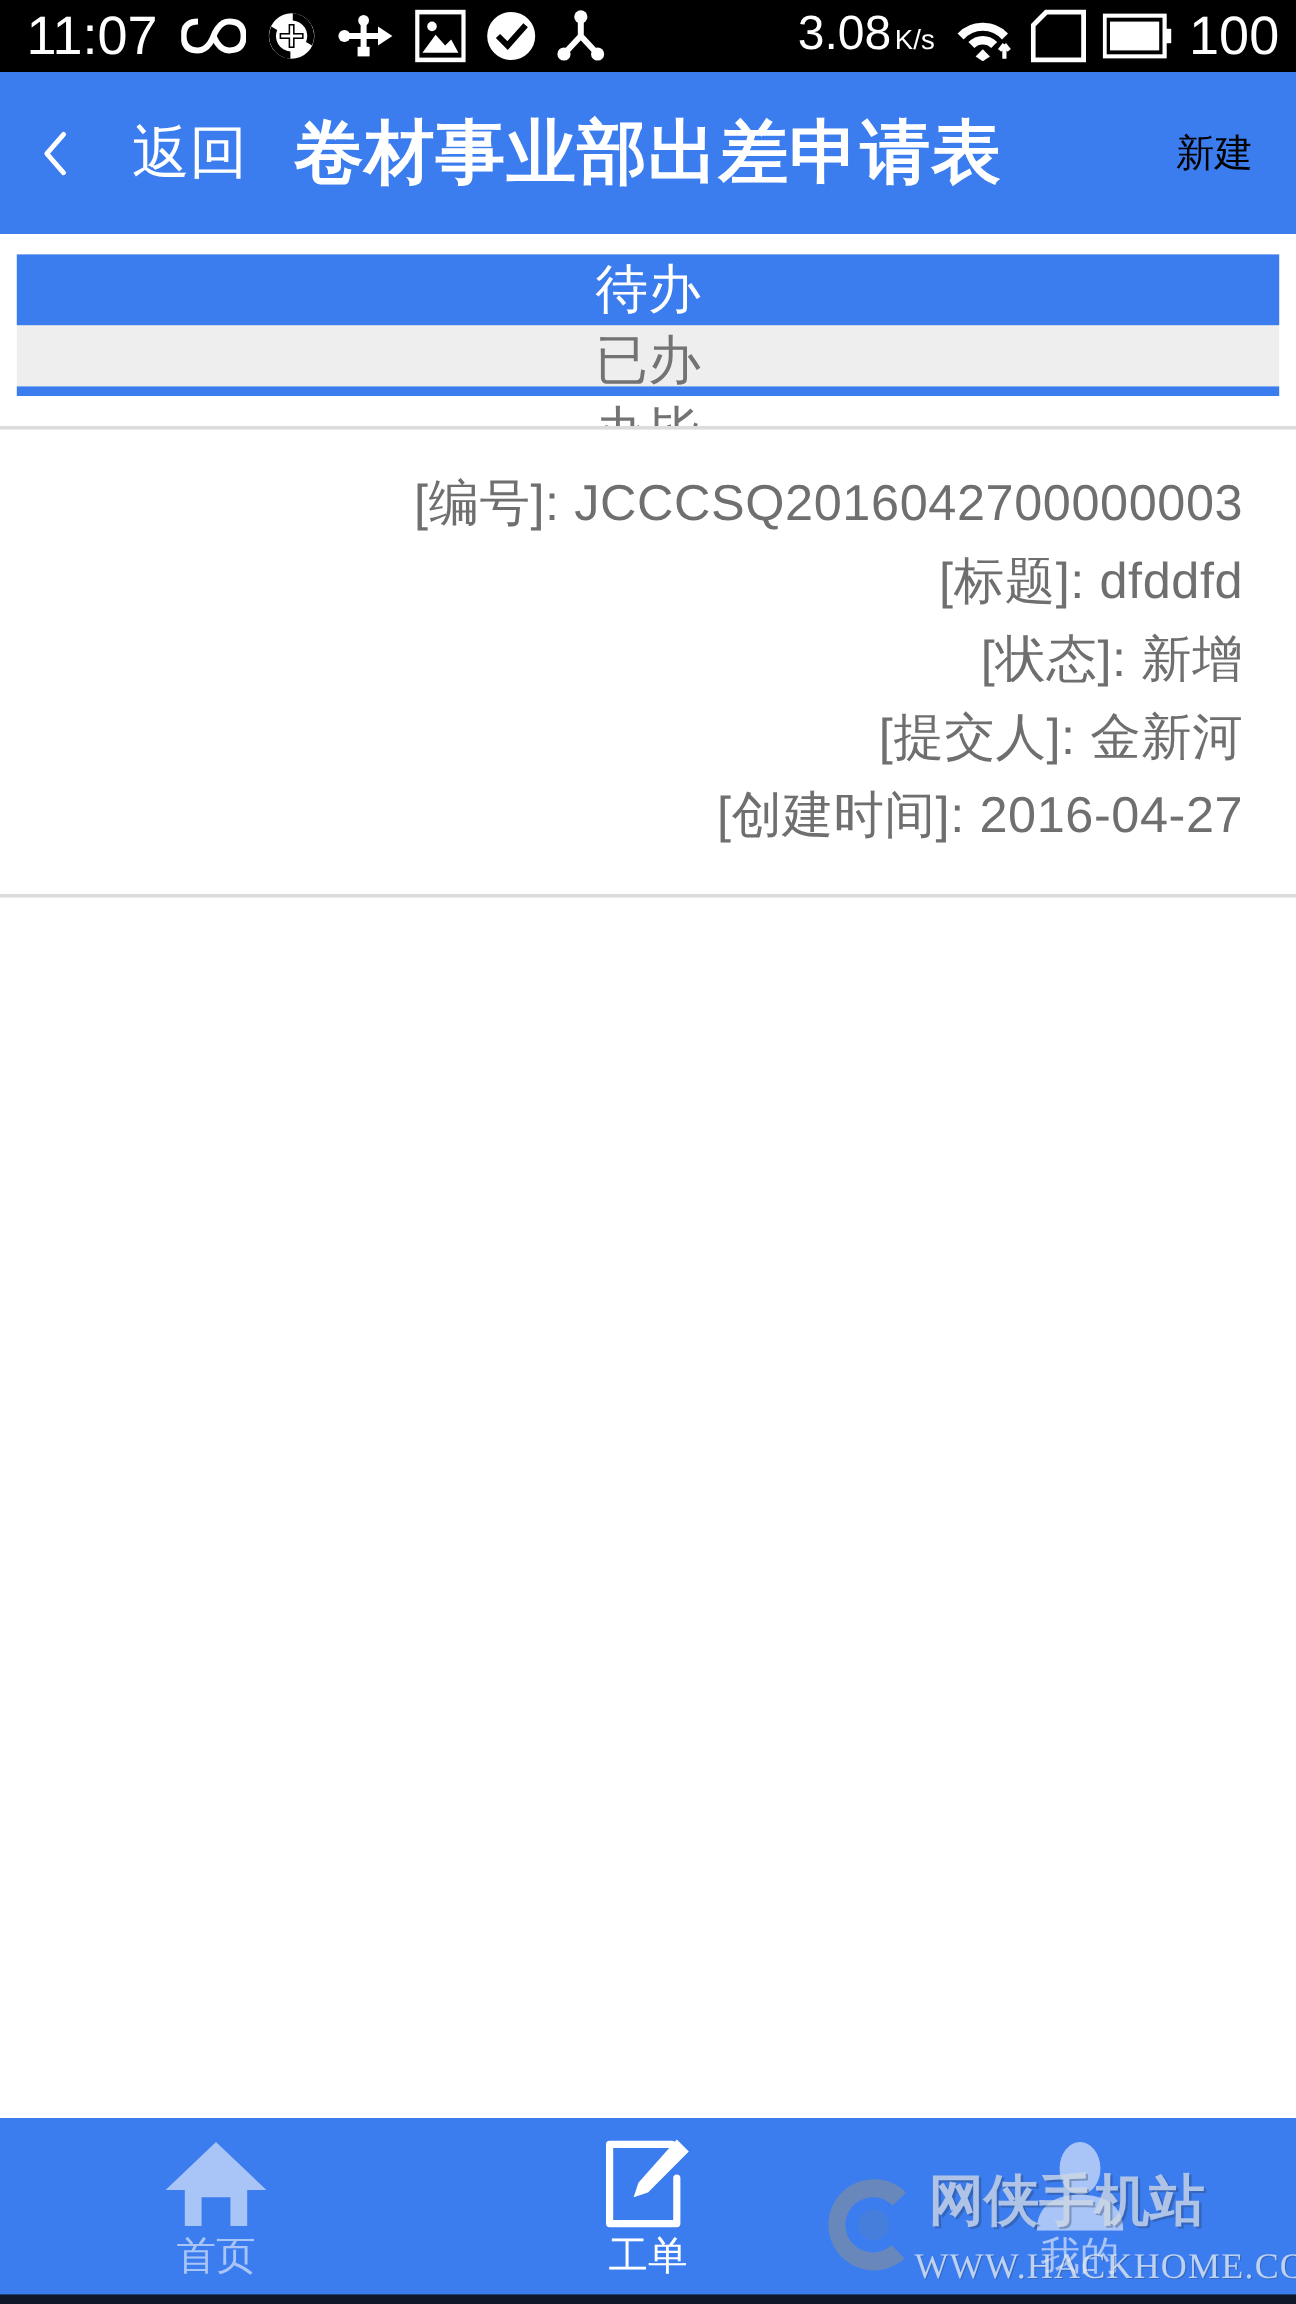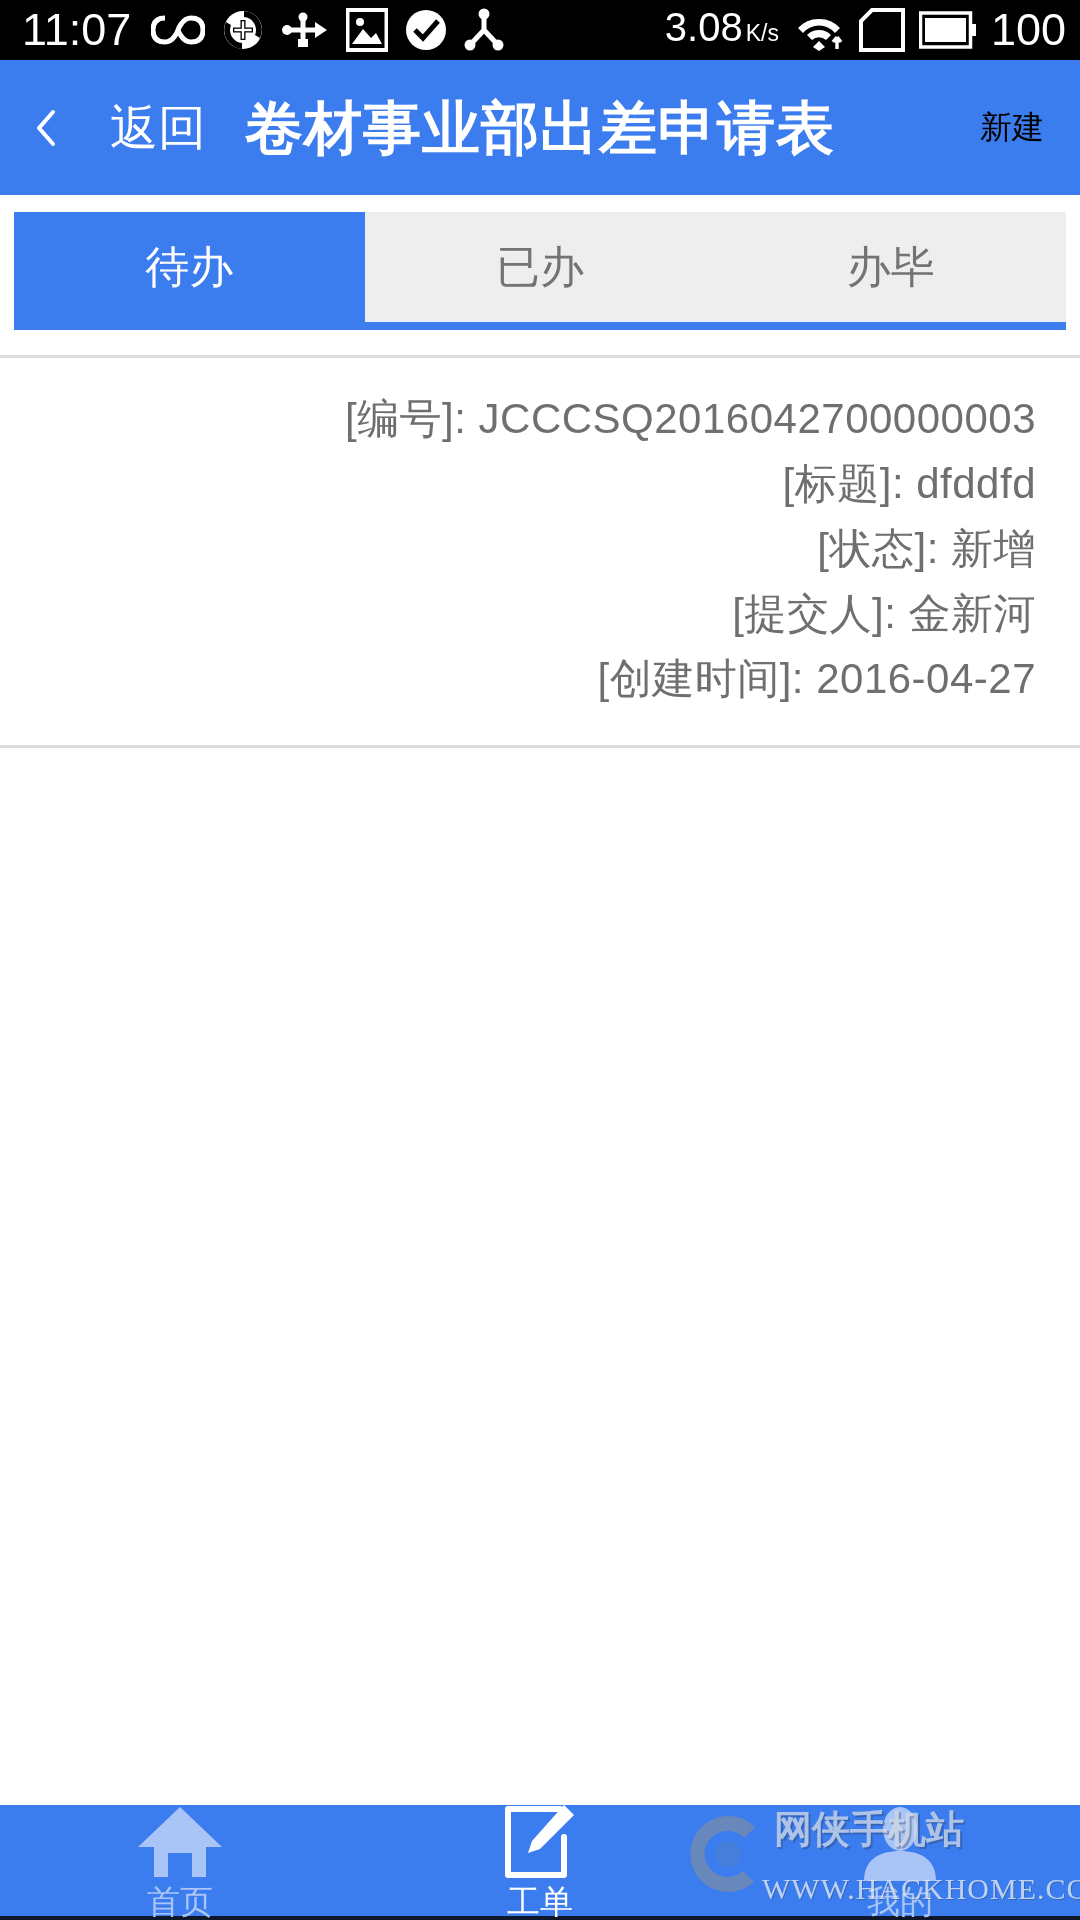--- a/index.html
+++ b/index.html
@@ -134,20 +134,21 @@
     background: #ffffff;
     box-sizing: border-box;
   }
   .tabs {
     position: absolute;
     top: 17px; left: 14px;
     width: 1052px;
     height: 110px;
     display: flex;
     background: #eeeeee;
+    flex-direction: column;
   }
   .tab {
     flex: 1 1 0;
     display: flex;
     align-items: center;
     justify-content: center;
     font-size: 44px;
     color: #737373;
     cursor: pointer;
     user-select: none;
@@ -190,25 +191,25 @@
     white-space: nowrap;
     letter-spacing: 0.5px;
     text-align: right;
   }
 
   
   .bottomnav {
     position: absolute;
     left: 0; bottom: 0;
     width: 1080px;
-    height: 115px;
+    height: 155px;
     background: #3b7cee;
     display: flex;
     box-sizing: border-box;
-    border-bottom: 4px solid #0f172a;
+    border-bottom: 8px solid #0f172a;
   }
   .nav-item {
     flex: 1 1 0;
     position: relative;
     display: flex;
     flex-direction: column;
     align-items: center;
     justify-content: center;
     gap: 4px;
     cursor: pointer;
@@ -238,21 +239,21 @@
     bottom: 4px;
     width: 420px;
     height: 130px;
     pointer-events: none;
     opacity: 0.78;
   }
   .wm-text {
     position: absolute;
     left: 120px;
     top: 24px;
-    font-size: 38px;
+    font-size: 46px;
     line-height: 1;
     color: #cfd8e3;
     text-shadow: 2px 2px 0 rgba(40,60,90,0.45);
     white-space: nowrap;
     font-weight: 700;
   }
   .wm-url {
     position: absolute;
     left: 108px;
     top: 88px;

